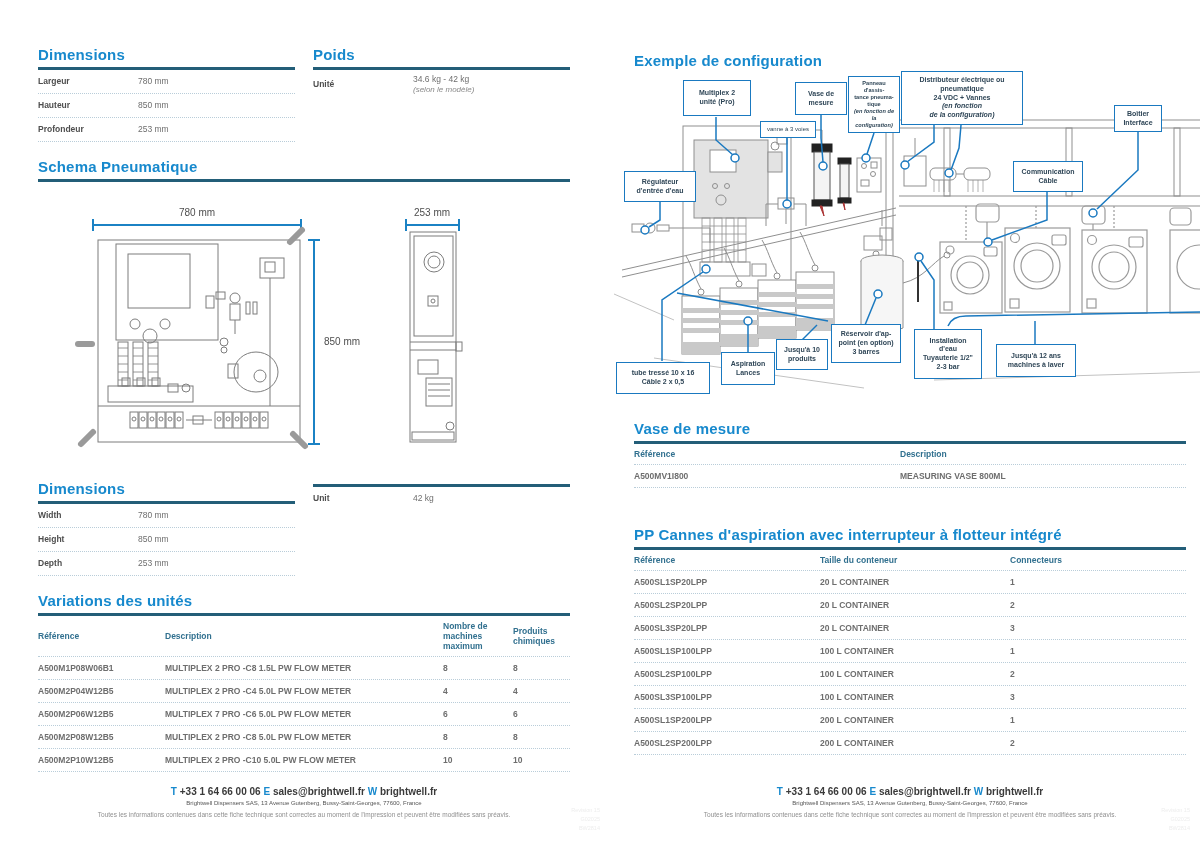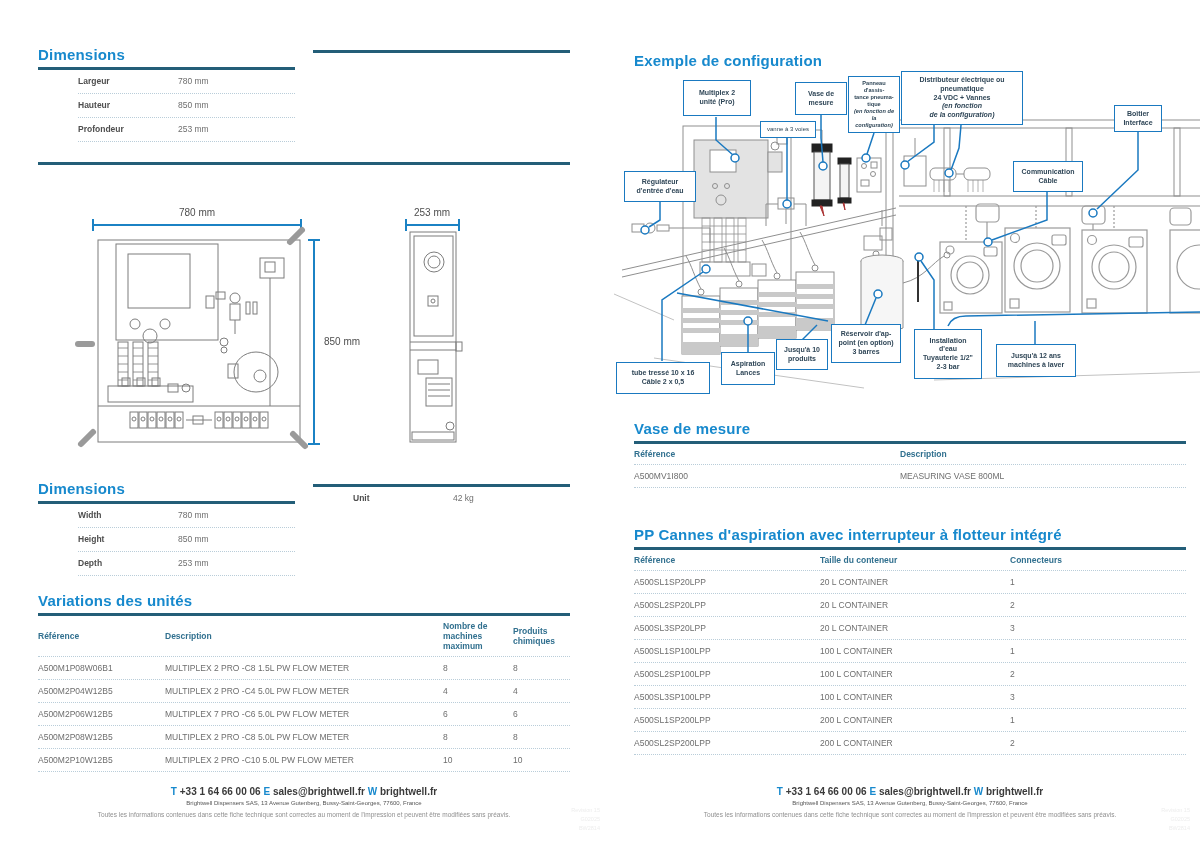--- a/index.html
+++ b/index.html
@@ -6,33 +6,33 @@
   html,body { width:1200px; height:849px; background:#ffffff; overflow:hidden;
     font-family:"Liberation Sans", sans-serif; color:#6e6e6e; }
   .page { position:absolute; }
 
   
   .sec-title { color:#1789cd; font-size:15px; font-weight:bold; letter-spacing:.2px; }
   .rule { height:3px; background:#235e78; margin-top:4px; }
 
   
   .kv-row { display:grid; grid-template-columns:100px 1fr; align-items:center;
-    min-height:24px; border-bottom:1px dotted #b9cdd9; font-size:8.5px; padding:4px 0 6px 0;margin-left:40px; }
+    min-height:24px; border-bottom:1px dotted #b9cdd9; font-size:8.5px; padding:4px 0 6px 0; }
   .kv-row .lbl { color:#4e4e4e; font-weight:bold; }
   .kv-row .val { color:#6e6e6e; }
   .kv-note { font-style:italic; font-size:8px; color:#8a8a8a; }
 
   
   .thead { color:#31708f; font-weight:bold; font-size:8.5px; }
   .tcell { font-size:8.5px; color:#6e6e6e; }
   .dotted { border-bottom:1px dotted #b9cdd9; }
   .grid-var  { display:grid; grid-template-columns:127px 278px 70px 57px; align-items:center; }
   .grid-vase { display:grid; grid-template-columns:266px 286px; align-items:center; }
   .grid-pp   { display:grid; grid-template-columns:186px 190px 176px; align-items:center; }
-  .trow { min-height:23px; padding:5px 0; }
+  .trow { min-height:23px; padding:5px 0;font-weight:bold; }
 
   
   .callout { position:absolute; background:#ffffff; border:1.5px solid #1a79c0;
     color:#2f4657; font-weight:bold; text-align:center; font-size:7px; line-height:1.25;
     white-space:pre-line; display:flex; align-items:center; justify-content:center; padding:2px 3px; z-index:3; }
   .callout.small { font-size:5.6px; font-weight:bold; }
   .callout .note { font-style:italic; font-weight:bold; }
   .callout-inner { white-space:pre-line; }
 
   
@@ -62,24 +62,33 @@
       <span class="val">850 mm</span>
     </div>
       <div class="kv-row">
       <span class="lbl">Profondeur</span>
       <span class="val">253 mm</span>
     </div>
     </div>
 </div>
 
 <div class="page" style="left:313px; top:46px; width:257px;">
-  <div class="rule"></div>
+  <div class="sec-title">Poids</div>
+  <div class="rule"></div>
+  <div class="kv-row" style="border-bottom:none;">
+    <span class="lbl">Unité</span>
+    <span>
+      <span class="val">34.6 kg - 42 kg</span><br>
+      <span class="kv-note">(selon le modèle)</span>
+    </span>
+  </div>
 </div>
 
 <div class="page" style="left:38px; top:158px; width:532px;">
+  <div class="sec-title">Schema Pneumatique</div>
   <div class="rule"></div>
 </div>
 
 <svg class="page" style="left:38px; top:192px;" width="532" height="272" viewBox="0 0 532 272">
   <g stroke="#1b82c4" stroke-width="2" fill="none">
     <line x1="55" y1="33" x2="263" y2="33"></line>
       <line x1="55" y1="27" x2="55" y2="39"></line>
       <line x1="263" y1="27" x2="263" y2="39"></line>
     <line x1="276" y1="48" x2="276" y2="252"></line>
       <line x1="270" y1="48" x2="282" y2="48"></line>

